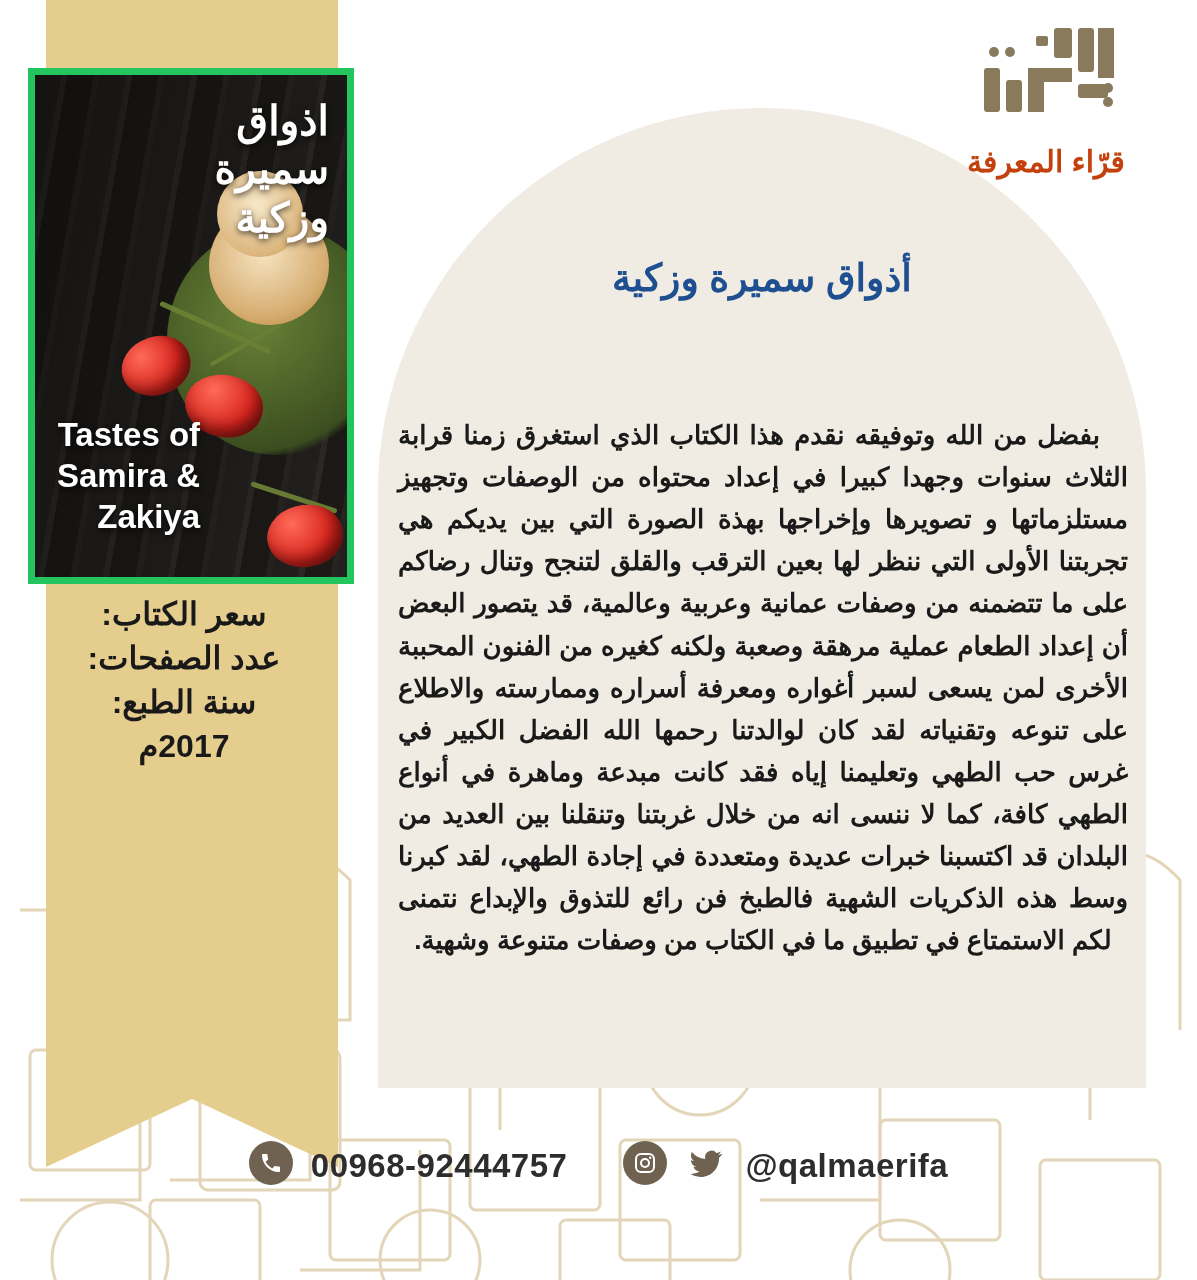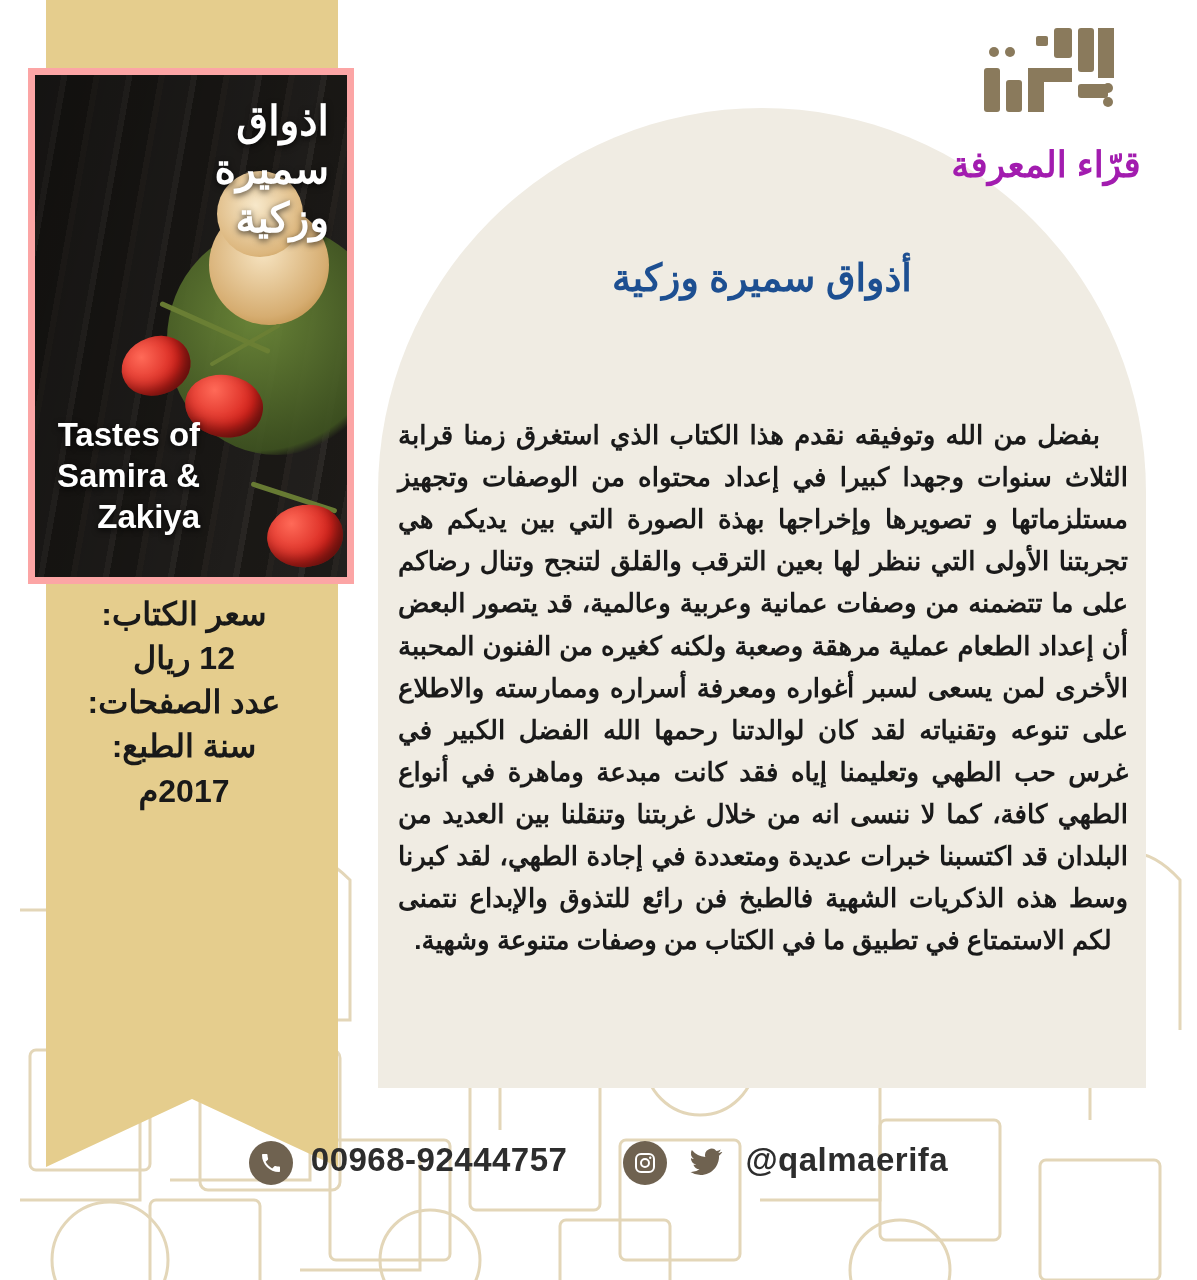--- a/index.html
+++ b/index.html
@@ -56,21 +56,21 @@
     z-index: 2;
   }
 
   
   .book-cover {
     position: absolute;
     left: 28px;
     top: 68px;
     width: 326px;
     height: 516px;
-    background: #fca5a5;
+    background: #22c55e;
     padding: 7px;
     z-index: 3;
   }
   .book-inner {
     position: relative;
     width: 100%; height: 100%;
     overflow: hidden;
     background:
       linear-gradient(105deg, rgba(0,0,0,0.55), rgba(0,0,0,0.25)),
       repeating-linear-gradient(100deg,
@@ -205,43 +205,43 @@
     width: 230px;
     text-align: center;
     z-index: 6;
   }
   .logo-mark {
     width: 176px;
     height: 112px;
     margin: 0 auto 6px auto;
   }
   .logo-text {
-    color: #a21caf;
-    font-size: 36px;
+    color: #c2410c;
+    font-size: 30px;
     font-weight: bold;
     letter-spacing: 0;
   }
 
   
   .footer {
     position: absolute;
     left: 0;
     top: 1118px;
     width: 1197px;
     height: 90px;
     z-index: 7;
     display: flex;
     align-items: center;
     justify-content: center;
     gap: 56px;
     direction: ltr;
   }
   .contact-group {
     display: flex;
-    align-items: flex-start;
+    align-items: flex-end;
     gap: 18px;
   }
   .circle-icon {
     width: 44px; height: 44px;
     border-radius: 50%;
     background: #6f6250;
     display: flex;
     align-items: center;
     justify-content: center;
     color: #ffffff;
@@ -318,21 +318,20 @@
       <div class="cover-en-title">
         <div>Tastes of</div>
           <div>Samira &amp;</div>
           <div>Zakiya</div>
       </div>
     </div>
   </div>
 
   <div class="ribbon-text">
     <div>سعر الكتاب:</div>
-    <div>12 ريال</div>
     <div>عدد الصفحات:</div>
     <div>سنة الطبع:</div>
     <div>2017م</div>
   </div>
 
   <div class="arch"></div>
   <div class="arch-title">أذواق سميرة وزكية</div>
   <div class="arch-body">بفضل من الله وتوفيقه نقدم هذا الكتاب الذي استغرق زمنا قرابة الثلاث سنوات وجهدا كبيرا في إعداد محتواه من الوصفات وتجهيز مستلزماتها و تصويرها وإخراجها بهذة الصورة التي بين يديكم هي تجربتنا الأولى التي ننظر لها بعين الترقب والقلق لتنجح وتنال رضاكم على ما تتضمنه من وصفات عمانية وعربية وعالمية، قد يتصور البعض أن إعداد الطعام عملية مرهقة وصعبة ولكنه كغيره من الفنون المحببة الأخرى لمن يسعى لسبر أغواره ومعرفة أسراره وممارسته والاطلاع على تنوعه وتقنياته لقد كان لوالدتنا رحمها الله الفضل الكبير في غرس حب الطهي وتعليمنا إياه فقد كانت مبدعة وماهرة في أنواع الطهي كافة، كما لا ننسى انه من خلال غربتنا وتنقلنا بين العديد من البلدان قد اكتسبنا خبرات عديدة ومتعددة في إجادة الطهي، لقد كبرنا وسط هذه الذكريات الشهية فالطبخ فن رائع للتذوق والإبداع نتمنى لكم الاستمتاع في تطبيق ما في الكتاب من وصفات متنوعة وشهية.</div>
 
   <div class="logo">

